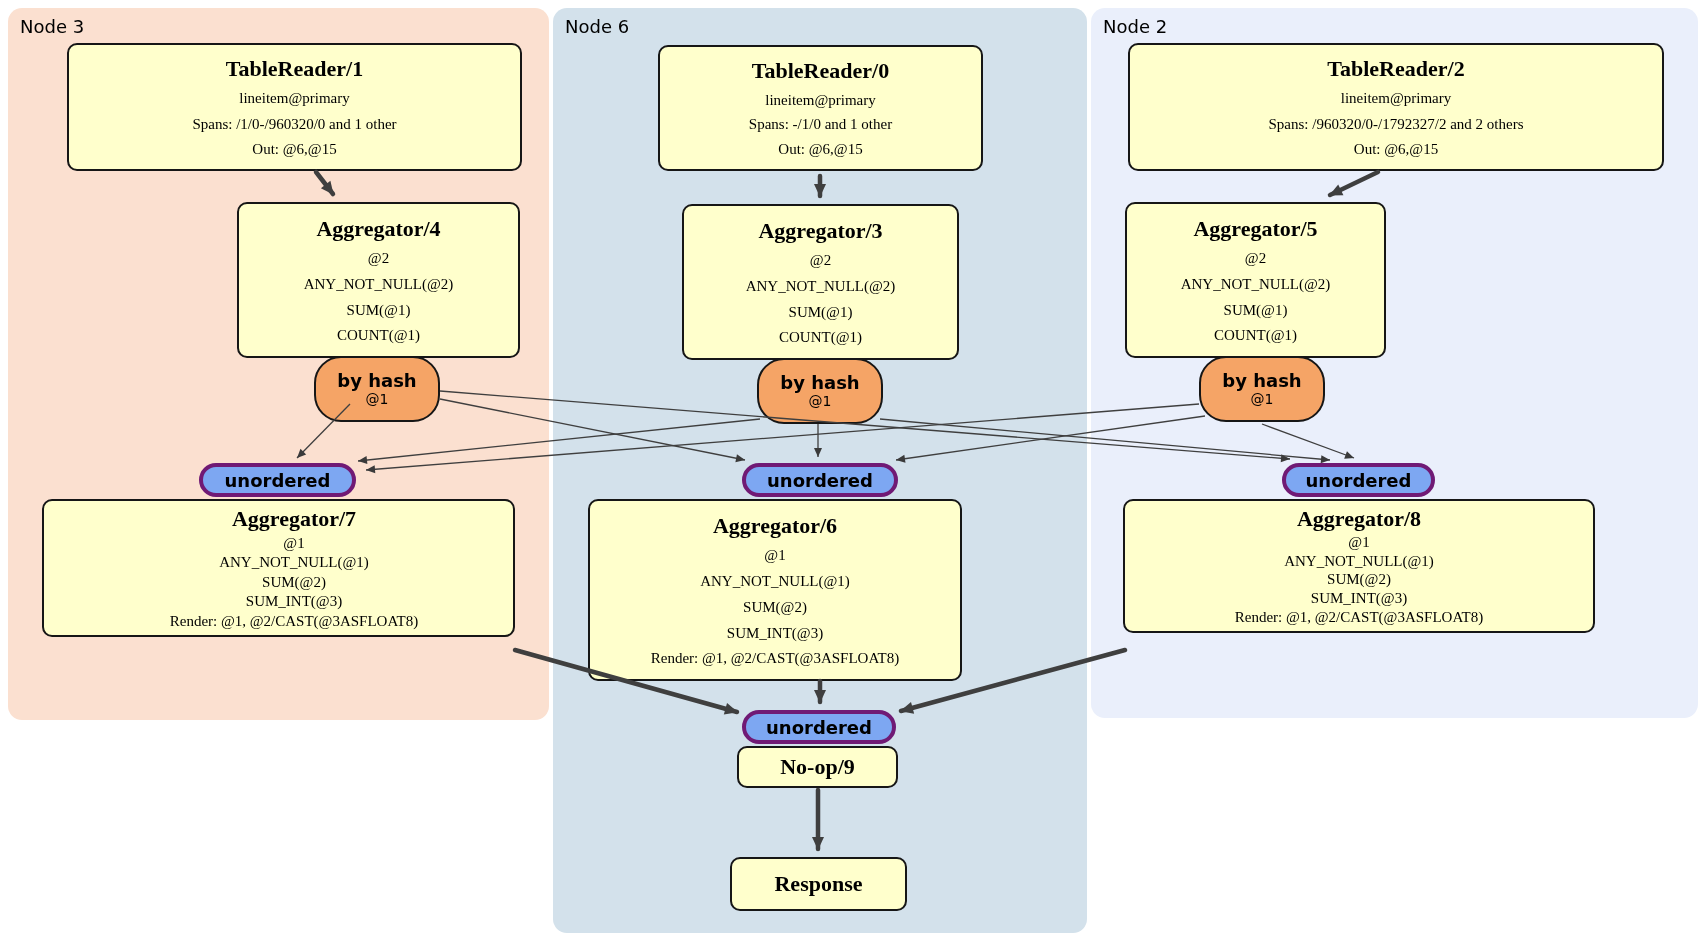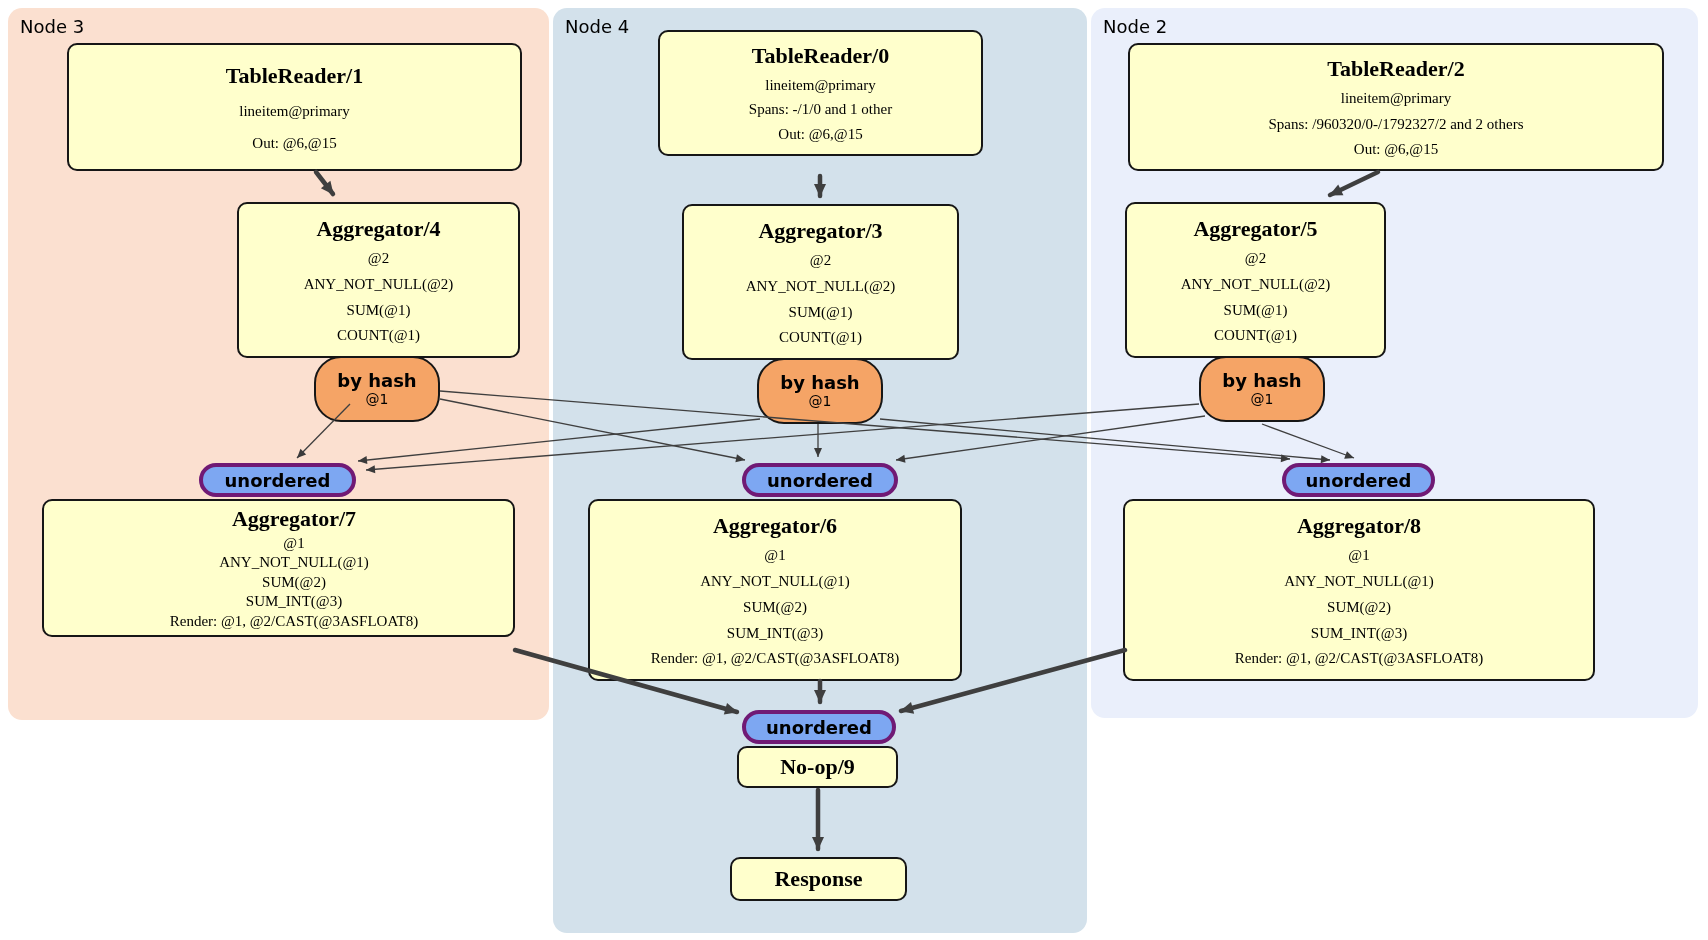--- a/index.html
+++ b/index.html
@@ -37,32 +37,33 @@
 </style>
 </head>
 <body>
 
 <div class="canvas">
 
   <div class="region region-node3" style="left:8px;top:8px;width:541px;height:712px;">
     <div class="region-label">Node 3</div>
   </div>
   <div class="region region-node1" style="left:553px;top:8px;width:534px;height:925px;">
-    <div class="region-label">Node 4</div>
+    <div class="region-label">Node 6</div>
   </div>
   <div class="region region-node2" style="left:1091px;top:8px;width:607px;height:710px;">
     <div class="region-label">Node 2</div>
   </div>
 
   <div class="proc" style="left:67px;top:43px;width:455px;height:128px;">
     <div class="t">TableReader/1</div>
     <div class="l">lineitem@primary</div>
+    <div class="l">Spans: /1/0-/960320/0 and 1 other</div>
     <div class="l">Out: @6,@15</div>
   </div>
-  <div class="proc" style="left:658px;top:30px;width:325px;height:126px;">
+  <div class="proc" style="left:658px;top:45px;width:325px;height:126px;">
     <div class="t">TableReader/0</div>
     <div class="l">lineitem@primary</div>
     <div class="l">Spans: -/1/0 and 1 other</div>
     <div class="l">Out: @6,@15</div>
   </div>
   <div class="proc" style="left:1128px;top:43px;width:536px;height:128px;">
     <div class="t">TableReader/2</div>
     <div class="l">lineitem@primary</div>
     <div class="l">Spans: /960320/0-/1792327/2 and 2 others</div>
     <div class="l">Out: @6,@15</div>
@@ -122,36 +123,36 @@
     <div class="l">Render: @1, @2/CAST(@3ASFLOAT8)</div>
   </div>
   <div class="proc" style="left:588px;top:499px;width:374px;height:182px;">
     <div class="t">Aggregator/6</div>
     <div class="l">@1</div>
     <div class="l">ANY_NOT_NULL(@1)</div>
     <div class="l">SUM(@2)</div>
     <div class="l">SUM_INT(@3)</div>
     <div class="l">Render: @1, @2/CAST(@3ASFLOAT8)</div>
   </div>
-  <div class="proc" style="left:1123px;top:499px;width:472px;height:182px;text-align:center;">
+  <div class="proc" style="left:1123px;top:499px;width:472px;height:134px;text-align:center;">
     <div class="t">Aggregator/8</div>
     <div class="l">@1</div>
     <div class="l">ANY_NOT_NULL(@1)</div>
     <div class="l">SUM(@2)</div>
     <div class="l">SUM_INT(@3)</div>
     <div class="l">Render: @1, @2/CAST(@3ASFLOAT8)</div>
   </div>
 
   <div class="sync" style="left:742px;top:710px;width:154px;height:34px;">
     <span>unordered</span>
   </div>
   <div class="proc proc-title-only" style="left:737px;top:746px;width:161px;height:42px;">
     <div class="t">No-op/9</div>
   </div>
-  <div class="proc proc-title-only" style="left:730px;top:857px;width:177px;height:44px;">
+  <div class="proc proc-title-only" style="left:730px;top:857px;width:177px;height:54px;">
     <div class="t">Response</div>
   </div>
 
   <svg class="edges" width="1708" height="940" viewBox="0 0 1708 940">
     <defs>
       <marker id="ah-thick" markerUnits="userSpaceOnUse" markerWidth="18" markerHeight="16" refX="13" refY="7" orient="auto">
         <path d="M1,1 L14,7 L1,13 z" fill="#3f3f3f"></path>
       </marker>
       <marker id="ah-thin" markerUnits="userSpaceOnUse" markerWidth="13" markerHeight="11" refX="10" refY="5" orient="auto">
         <path d="M1,1 L10,5 L1,9 z" fill="#3a3a3a"></path>

